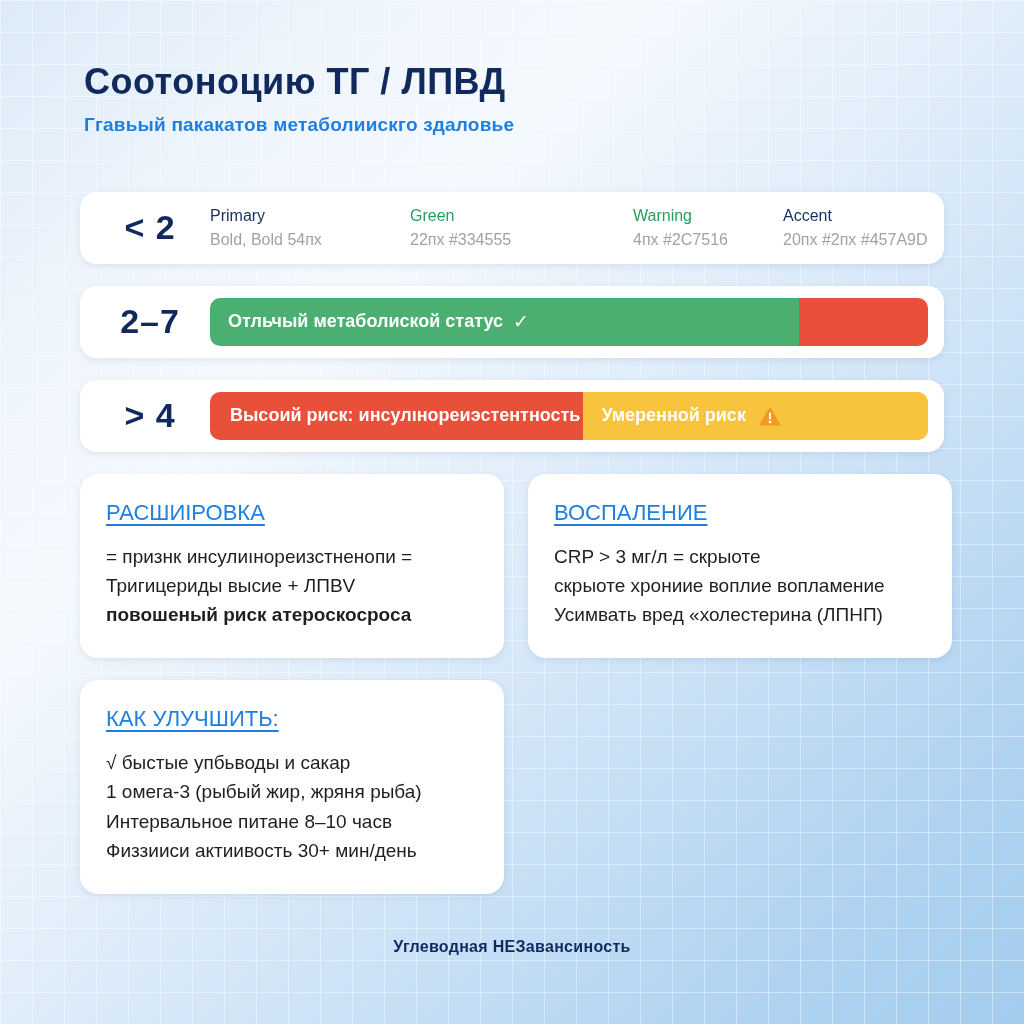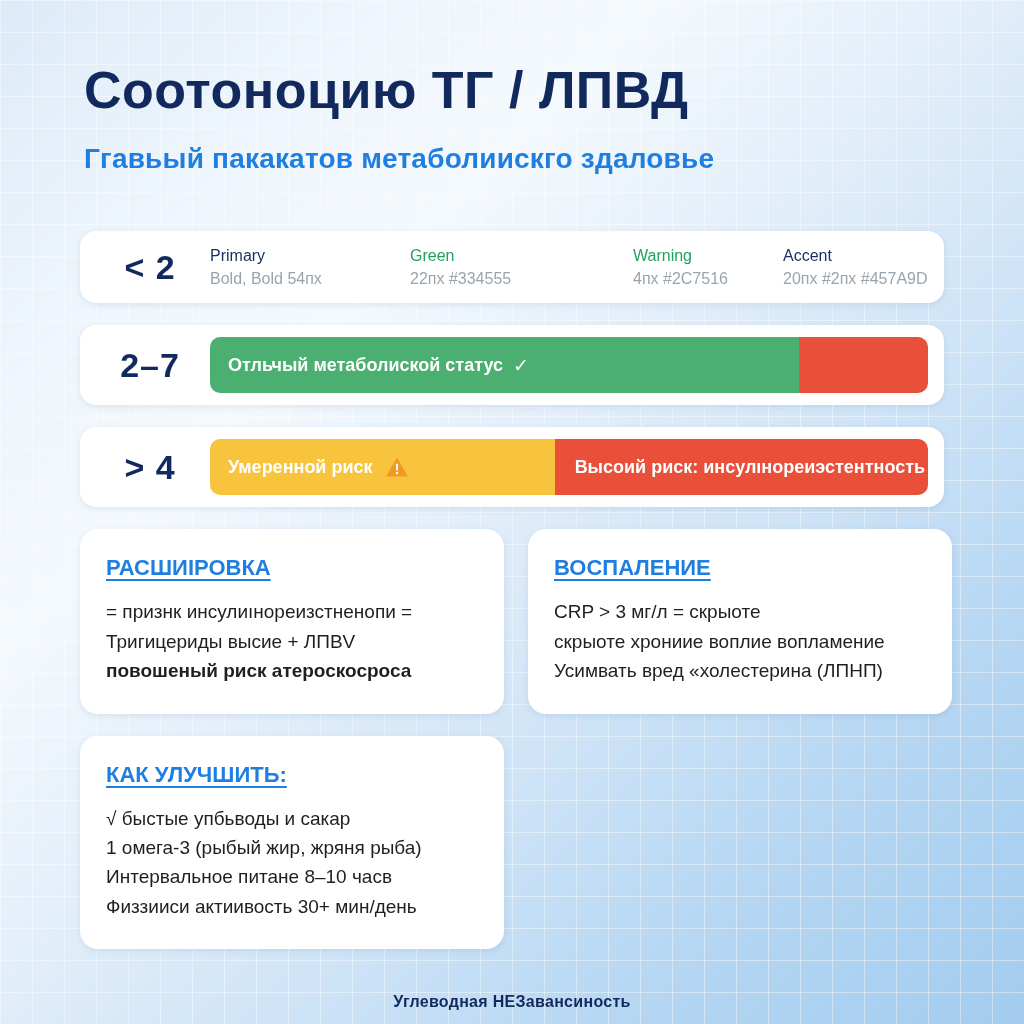--- a/index.html
+++ b/index.html
@@ -46,31 +46,31 @@
   #content {
     position: relative;
     z-index: 2;
     padding: 0;
   }
 
   
   .header { padding: 62px 0 0 84px; }
 
   .title {
-    font-size: 52px;
+    font-size: 36px;
     font-weight: bold;
     color: #12295e;
     letter-spacing: 0.5px;
     line-height: 1.1;
     white-space: nowrap;
   }
 
   .subtitle {
-    margin-top: 24px;
-    font-size: 28px;
+    margin-top: 12px;
+    font-size: 19px;
     font-weight: bold;
     color: #1f7fe0;
     letter-spacing: 0.2px;
     white-space: nowrap;
   }
 
   
   .rows { margin-top: 56px; padding: 0 80px; }
 
   .row-card {
@@ -119,21 +119,21 @@
     font-size: 16px;
     color: #9aa4ad;
     line-height: 1.45;
     white-space: nowrap;
   }
 
   
   .bar-track {
     display: flex;
     flex: 1;
-    height: 56px;
+    height: 48px;
     border-radius: 10px;
     overflow: hidden;
     margin-left: 6px;
   }
 
   .seg {
     display: flex;
     align-items: center;
     height: 100%;
     color: #ffffff;
@@ -186,21 +186,21 @@
     box-shadow: 0 2px 6px rgba(30, 70, 120, 0.10);
     padding: 26px 26px 28px 26px;
     flex: 1;
   }
 
   .info-card.wide  { flex: 0 0 424px; }
   .info-card.wide2 { flex: 0 0 424px; }
 
   .info-head {
     font-size: 22px;
-    font-weight: bold;
+    font-weight: normal;
     color: #1f7fe0;
     text-decoration: underline;
     text-underline-offset: 4px;
     margin-bottom: 16px;
     white-space: nowrap;
   }
 
   .info-line {
     font-size: 19px;
     color: #1d1f22;
@@ -268,33 +268,33 @@
           <div class="seg-overlay-wrap">
             <div class="seg seg-red-sm"></div>
             <div class="overlay-code">#2973-16  X</div>
           </div>
         </div>
       </div>
 
       <div class="row-card">
         <div class="range-label">&gt; 4</div>
         <div class="bar-track">
+          <div class="seg seg-red-lg">
+            <span>Высоий риск: инсулıнореиэстентность</span>
+          </div>
           <div class="seg seg-yellow">
             <span>Умеренной риск</span>
             <span class="warn-tri">
               <svg width="24" height="22" viewBox="0 0 24 22" aria-hidden="true">
                 <path d="M12 1.5 L23 20.5 L1 20.5 Z" fill="#ef9a24"></path>
                 <rect x="11" y="7.5" width="2" height="7" rx="1" fill="#ffffff"></rect>
                 <circle cx="12" cy="17" r="1.3" fill="#ffffff"></circle>
               </svg>
             </span>
           </div>
-          <div class="seg seg-red-lg">
-            <span>Высоий риск: инсулıнореиэстентность</span>
-          </div>
         </div>
       </div>
 
     </div>
 
     <div class="info-grid">
 
       <div class="info-card wide">
         <div class="info-head">РАСШИIРОВКА</div>
         <div class="info-line">= признк инсулиıнореизстненопи =</div>

